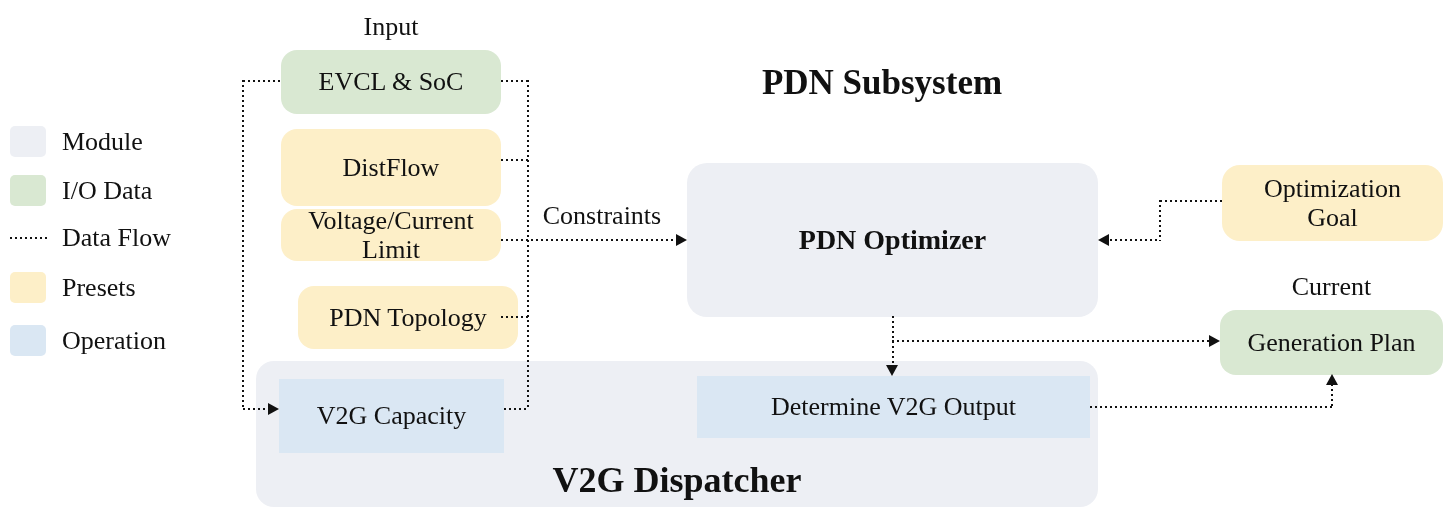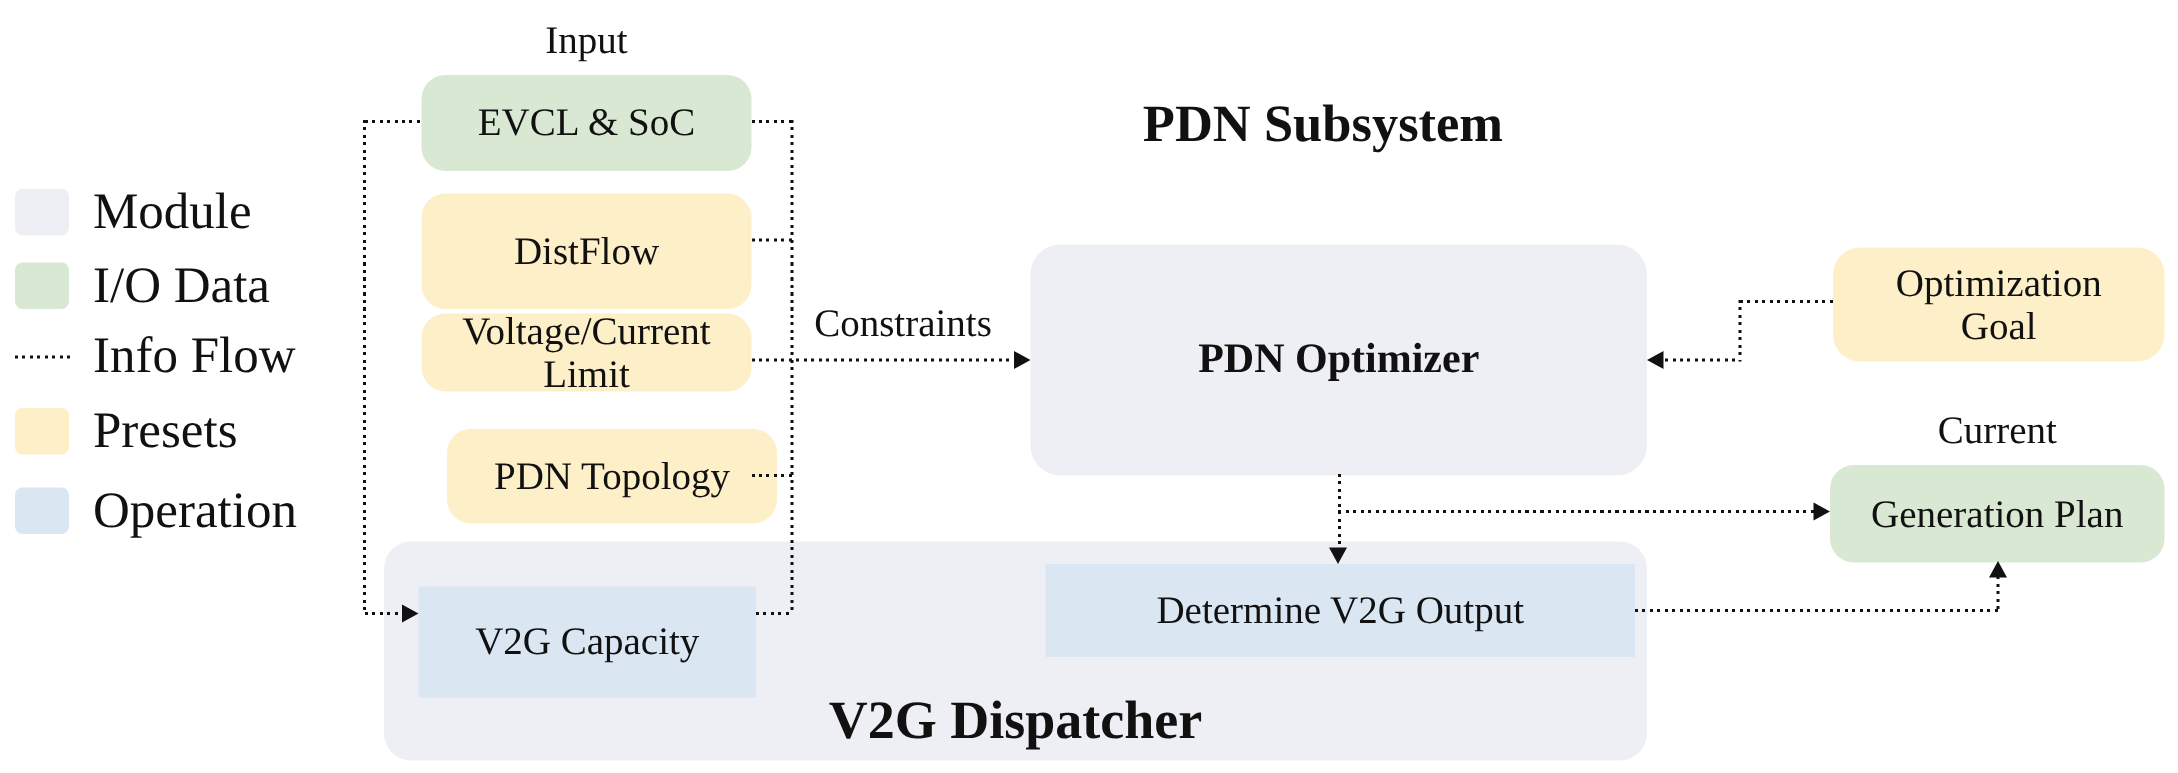--- a/index.html
+++ b/index.html
@@ -28,41 +28,41 @@
   .vline { position:absolute; width:2px; z-index:5;
     background:repeating-linear-gradient(to bottom, #111 0 2px, transparent 2px 5px); }
   .arr { position:absolute; width:0; height:0; z-index:6; }
   .arr-r { border-left:11px solid #111; border-top:6px solid transparent; border-bottom:6px solid transparent; }
   .arr-l { border-right:11px solid #111; border-top:6px solid transparent; border-bottom:6px solid transparent; }
   .arr-d { border-top:11px solid #111; border-left:6px solid transparent; border-right:6px solid transparent; }
   .arr-u { border-bottom:11px solid #111; border-left:6px solid transparent; border-right:6px solid transparent; }
   
   .legend-row { position:absolute; left:10px; display:flex; align-items:center; height:31px; }
   .swatch { width:36px; height:31px; border-radius:5px; flex:0 0 auto; }
-  .legend-label { margin-left:16px; font-size:34px; white-space:nowrap; }
+  .legend-label { margin-left:16px; font-size:26px; white-space:nowrap; }
   .legend-line { width:40px; height:2px; flex:0 0 auto;
     background:repeating-linear-gradient(to right, #111 0 2px, transparent 2px 5px); }
   .z1 { z-index:1; } .z2 { z-index:2; } .z3 { z-index:3; } .z4 { z-index:4; }
 </style>
 </head>
 <body>
 
 <div class="canvas">
 
   <div class="legend-row" style="top:126px;">
     <div class="swatch bg-module"></div>
     <div class="legend-label">Module</div>
   </div>
   <div class="legend-row" style="top:175px;">
     <div class="swatch bg-io"></div>
     <div class="legend-label">I/O Data</div>
   </div>
   <div class="legend-row" style="top:222px;">
     <div class="legend-line"></div>
-    <div class="legend-label" style="margin-left:12px;">Info Flow</div>
+    <div class="legend-label" style="margin-left:12px;">Data Flow</div>
   </div>
   <div class="legend-row" style="top:272px;">
     <div class="swatch bg-presets"></div>
     <div class="legend-label">Presets</div>
   </div>
   <div class="legend-row" style="top:325px;">
     <div class="swatch bg-operation"></div>
     <div class="legend-label">Operation</div>
   </div>
 
@@ -86,21 +86,21 @@
   <div class="box bg-presets r18 z2" style="left:1222px; top:165px; width:221px; height:76px;">Optimization
 Goal</div>
 
   <div class="heading" style="left:1220px; top:272px; width:223px;">Current</div>
 
   <div class="box bg-io r16 z2" style="left:1220px; top:310px; width:223px; height:65px;">Generation Plan</div>
 
   <div class="box bg-module r18 z1" style="left:256px; top:361px; width:842px; height:146px;"></div>
   <div class="heading bold z4" style="left:256px; top:459px; width:842px; font-size:36px;">V2G Dispatcher</div>
 
-  <div class="box bg-operation z3" style="left:279px; top:391px; width:225px; height:74px;text-align:right;">V2G Capacity</div>
+  <div class="box bg-operation z3" style="left:279px; top:379px; width:225px; height:74px;text-align:right;">V2G Capacity</div>
 
   <div class="box bg-operation z3" style="left:697px; top:376px; width:393px; height:62px;">Determine V2G Output</div>
 
   <div class="hline" style="left:243px; top:80px; width:38px;"></div>
   <div class="vline" style="left:242px; top:80px; height:329px;"></div>
   <div class="hline" style="left:243px; top:408px; width:27px;"></div>
   <div class="arr arr-r" style="left:268px; top:403px;"></div>
 
   <div class="hline" style="left:501px; top:80px; width:27px;"></div>
   <div class="hline" style="left:501px; top:159px; width:27px;"></div>

